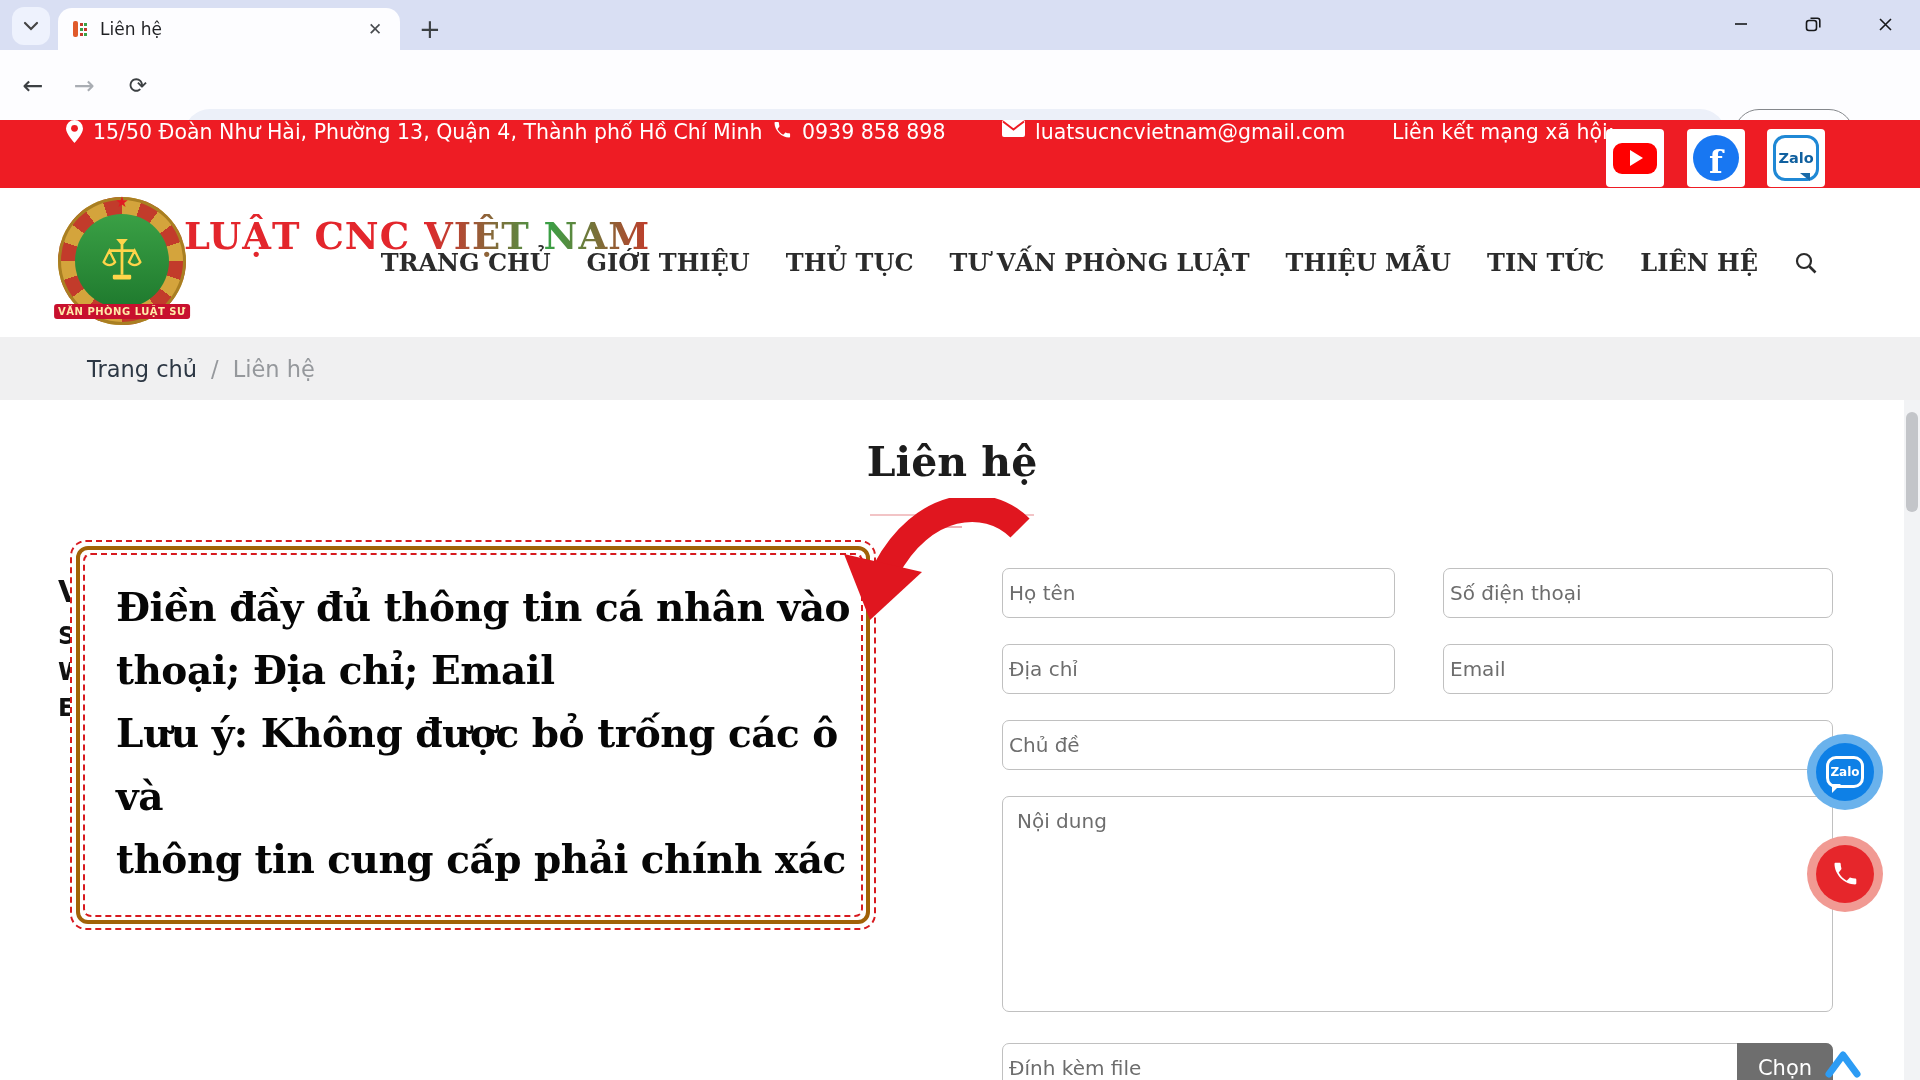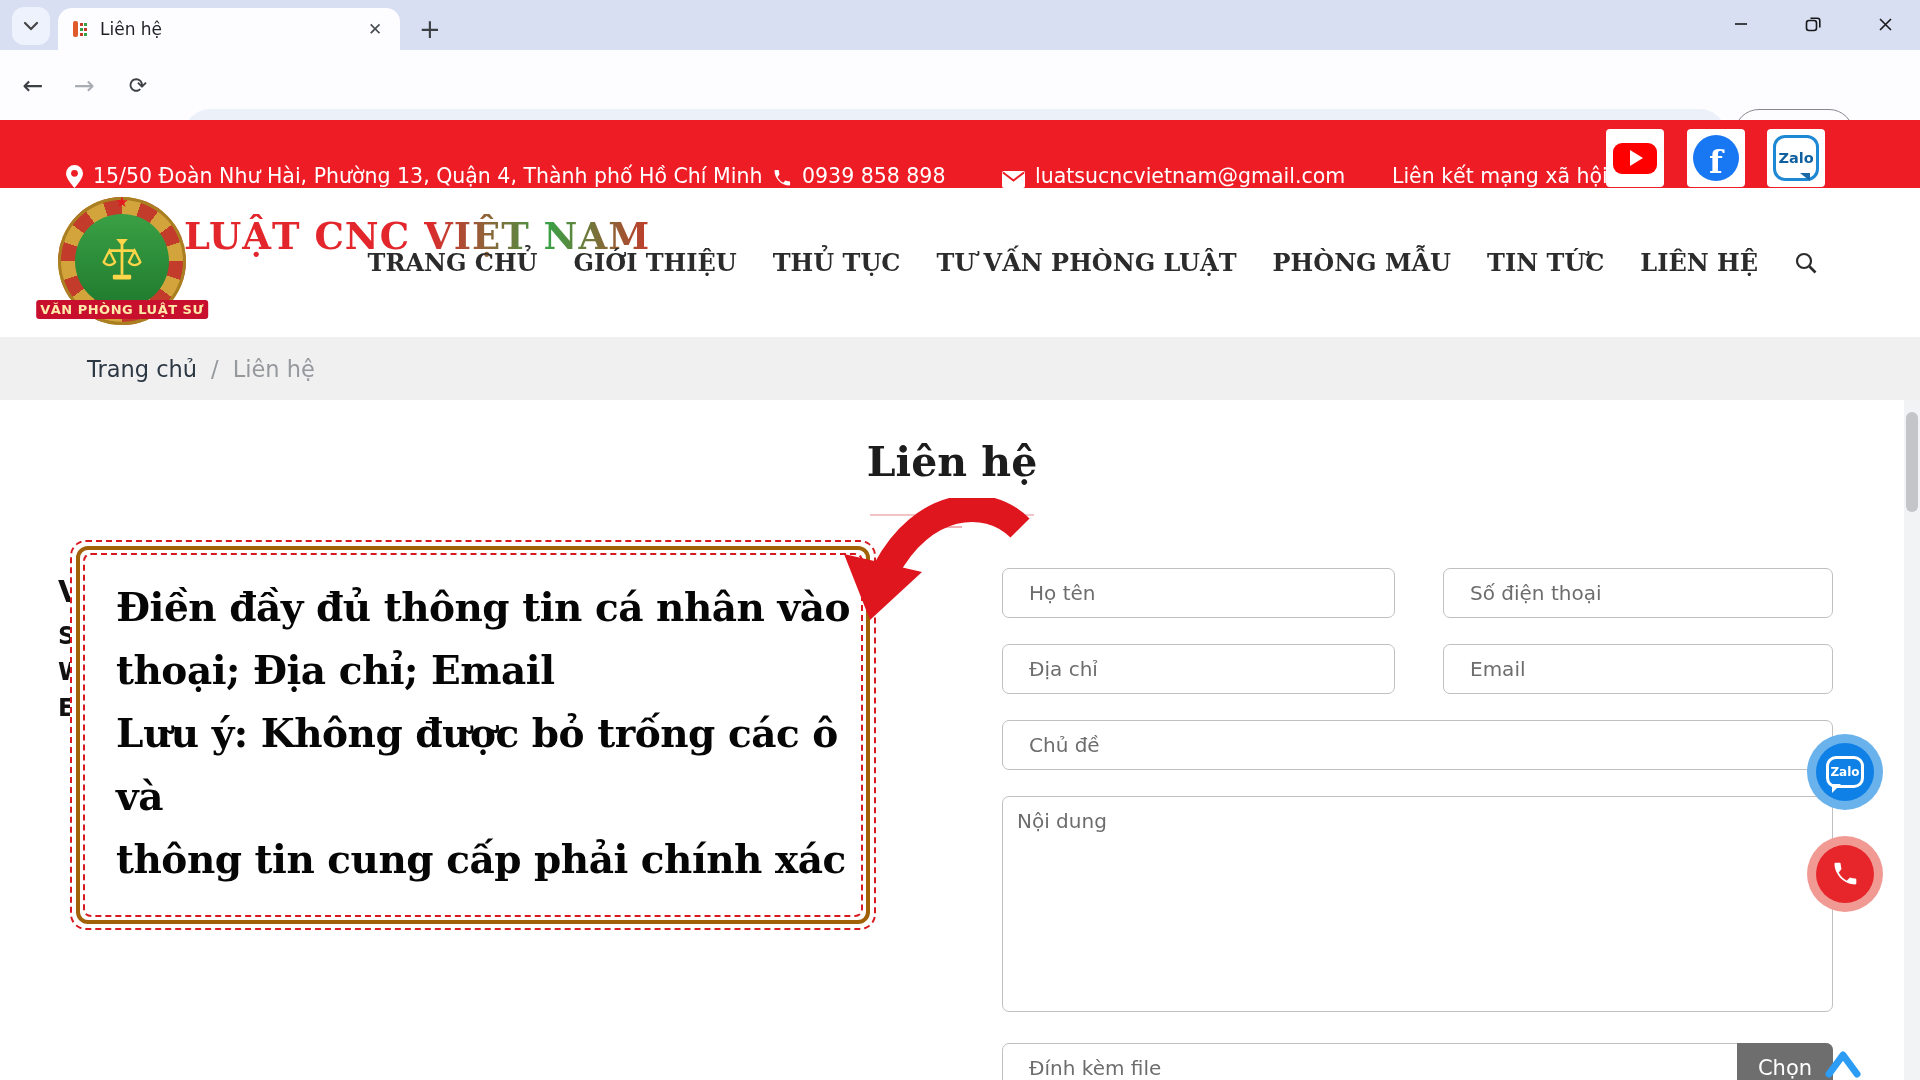--- a/index.html
+++ b/index.html
@@ -27,41 +27,41 @@
   #guest-btn { position:absolute; left:1734px; top:59px; width:120px; height:50px; border:1px solid #85888c; border-radius:25px;
                display:flex; align-items:center; justify-content:center; gap:9px; background:transparent; }
   #guest-label { font-size:19px; color:#45484d; }
   #menu-dots { position:absolute; left:1868px; top:66px; width:38px; height:38px; display:flex; align-items:center; justify-content:center;
                font-size:21px; color:#3c4043; }
   #page-scrollbar { position:absolute; left:1904px; top:120px; width:16px; height:960px; background:#f2f3f5; }
   #page-scroll-thumb { position:absolute; left:2px; top:292px; width:12px; height:100px; background:#c3c5c9; border-radius:7px; }
 
   
   #infobar { position:absolute; left:0; top:120px; width:1920px; height:68px; background:#ee1c24; color:#fff; }
-  .info-item { position:absolute; top:0; height:68px; display:flex; align-items:flex-end; gap:10px; font-size:20.5px; }
+  .info-item { position:absolute; top:0; height:68px; display:flex; align-items:flex-start; gap:10px; font-size:20.5px; }
   .tile { position:absolute; top:9px; width:58px; height:58px; background:#fff; border-radius:4px;
           display:flex; align-items:center; justify-content:center; }
   .yt-box { width:44px; height:31px; background:#ff0000; border-radius:9px; display:flex; align-items:center; justify-content:center; }
   .yt-play { width:0; height:0; border-left:13px solid #fff; border-top:8px solid transparent; border-bottom:8px solid transparent; margin-left:3px; }
   .fb-circle { width:46px; height:46px; border-radius:50%; background:#1877f2; color:#fff; font-family:"DejaVu Serif",serif;
                font-weight:bold; font-size:32px; display:flex; align-items:flex-end; justify-content:center; overflow:hidden; }
   .zalo-badge { width:46px; height:46px; border-radius:12px; border:3px solid #1f88d5; background:#fff; color:#10609f;
                 font-weight:bold; font-size:14.5px; display:flex; align-items:center; justify-content:center; position:relative; }
   .zalo-badge::after { content:""; position:absolute; bottom:-3px; right:6px; width:10px; height:8px; background:#1a6aa8;
                        clip-path:polygon(0 0,100% 0,100% 100%); }
 
   
   #siteheader { position:absolute; left:0; top:188px; width:1920px; height:149px; background:#fff; }
   #emblem { position:absolute; left:58px; top:9px; width:128px; height:128px; border-radius:50%;
             background:repeating-conic-gradient(#d4a43c 0 18deg,#c23b2b 18deg 36deg); box-shadow:inset 0 0 0 3px #a97f22; }
   #emblem-inner { position:absolute; left:17px; top:17px; width:94px; height:94px; border-radius:50%;
                   background:linear-gradient(#3aa045,#1f7a2e); display:flex; align-items:center; justify-content:center; }
   #emblem-star { position:absolute; left:50%; top:-4px; transform:translateX(-50%); color:#e01b22; font-size:15px; }
   #emblem-banner { position:absolute; left:50%; bottom:6px; transform:translateX(-50%); background:#c8102e; color:#ffe9a8;
-                   font-size:13px; font-weight:bold; padding:2px 4px; border-radius:3px; white-space:nowrap; letter-spacing:.5px; }
+                   font-size:10px; font-weight:bold; padding:2px 4px; border-radius:3px; white-space:nowrap; letter-spacing:.5px; }
   #brand { position:absolute; left:184px; top:26px; font-family:"DejaVu Serif","Liberation Serif",serif; }
   #brand-title { font-size:37px; font-weight:bold; letter-spacing:1px; color:#e3262c; white-space:nowrap; }
   #brand-title .grad { background:linear-gradient(90deg,#e3262c 0%,#3aa045 55%,#c23b2b 100%);
                        -webkit-background-clip:text; background-clip:text; color:transparent; }
   #brand-tagline { margin-top:8px; font-size:27px; font-weight:bold; letter-spacing:2px; white-space:nowrap; }
   .tg-green { color:#2f9e44; } .tg-litegreen { color:#9ccf9e; } .tg-red { color:#e3262c; }
   #mainnav { position:absolute; right:102px; top:0; height:149px; display:flex; align-items:center; gap:36px; }
   .nav-item { font-family:"DejaVu Serif","Liberation Serif",serif; font-weight:bold; font-size:24px; color:#2b2b2b;
               white-space:nowrap; text-decoration:none; }
 
@@ -85,21 +85,21 @@
   #callout-inner { width:100%; height:100%; border:4px solid #a16207; border-radius:12px; position:relative; background:#fff; }
   #callout-inner::before { content:""; position:absolute; inset:3px; border:2px dashed #d7191f; border-radius:8px; pointer-events:none; }
   #callout-text { padding:26px 16px 0 36px; font-family:"DejaVu Serif","Liberation Serif",serif; font-weight:bold;
                   font-size:39px; line-height:63px; color:#060606; letter-spacing:-.5px; }
   #arrow-svg { position:absolute; left:828px; top:498px; width:212px; height:160px; z-index:5; }
 
   
   #contact-form { position:absolute; left:1002px; top:568px; width:831px; z-index:2; }
   .form-row { display:flex; gap:48px; margin-bottom:26px; }
   .inp { height:50px; border:1.5px solid #c0c0c0; border-radius:7px; background:#fff; font-size:20px; color:#444;
-         padding:0 26px; width:100%; outline:none; font-family:inherit; }
+         padding:0 6px; width:100%; outline:none; font-family:inherit; }
   .inp::placeholder, #msg-area::placeholder { color:#6d6d6d; opacity:1; }
   .half1 { width:393px; } .half2 { width:390px; }
   #msg-area { width:100%; height:216px; border:1.5px solid #c0c0c0; border-radius:7px; font-size:20px; color:#444;
               padding:12px 14px; resize:none; outline:none; font-family:inherit; margin-bottom:27px; }
   #file-row { position:relative; height:50px; }
   #file-input { padding-right:110px; }
   #choose-btn { position:absolute; right:0; top:0; width:96px; height:50px; background:#6e6e6e; color:#fff; border:none;
                 font-size:21px; border-radius:0 7px 7px 0; font-family:inherit; }
   #scrolltop-chevron { position:absolute; left:1822px; top:1047px; z-index:6; }
 
@@ -243,21 +243,21 @@
     <div id="emblem-banner">VĂN PHÒNG LUẬT SƯ</div>
   </div>
   <div id="brand">
     <div id="brand-title"><span>LUẬT CNC </span><span class="grad">VIỆT NAM</span></div>
   </div>
   <nav id="mainnav">
     <a class="nav-item">TRANG CHỦ</a>
     <a class="nav-item">GIỚI THIỆU</a>
     <a class="nav-item">THỦ TỤC</a>
     <a class="nav-item">TƯ VẤN PHÒNG LUẬT</a>
-    <a class="nav-item">PHÒNG MẪU</a>
+    <a class="nav-item">THIỆU MẪU</a>
     <a class="nav-item">TIN TỨC</a>
     <a class="nav-item">LIÊN HỆ</a>
     <svg width="24" height="24" viewBox="0 0 24 24">
       <circle cx="10" cy="10" r="7" fill="none" stroke="#2b2b2b" stroke-width="2.2"></circle>
       <line x1="15.5" y1="15.5" x2="21.5" y2="21.5" stroke="#2b2b2b" stroke-width="2.6"></line>
       </svg>
   </nav>
 </div>
 
 <div id="breadcrumb">

